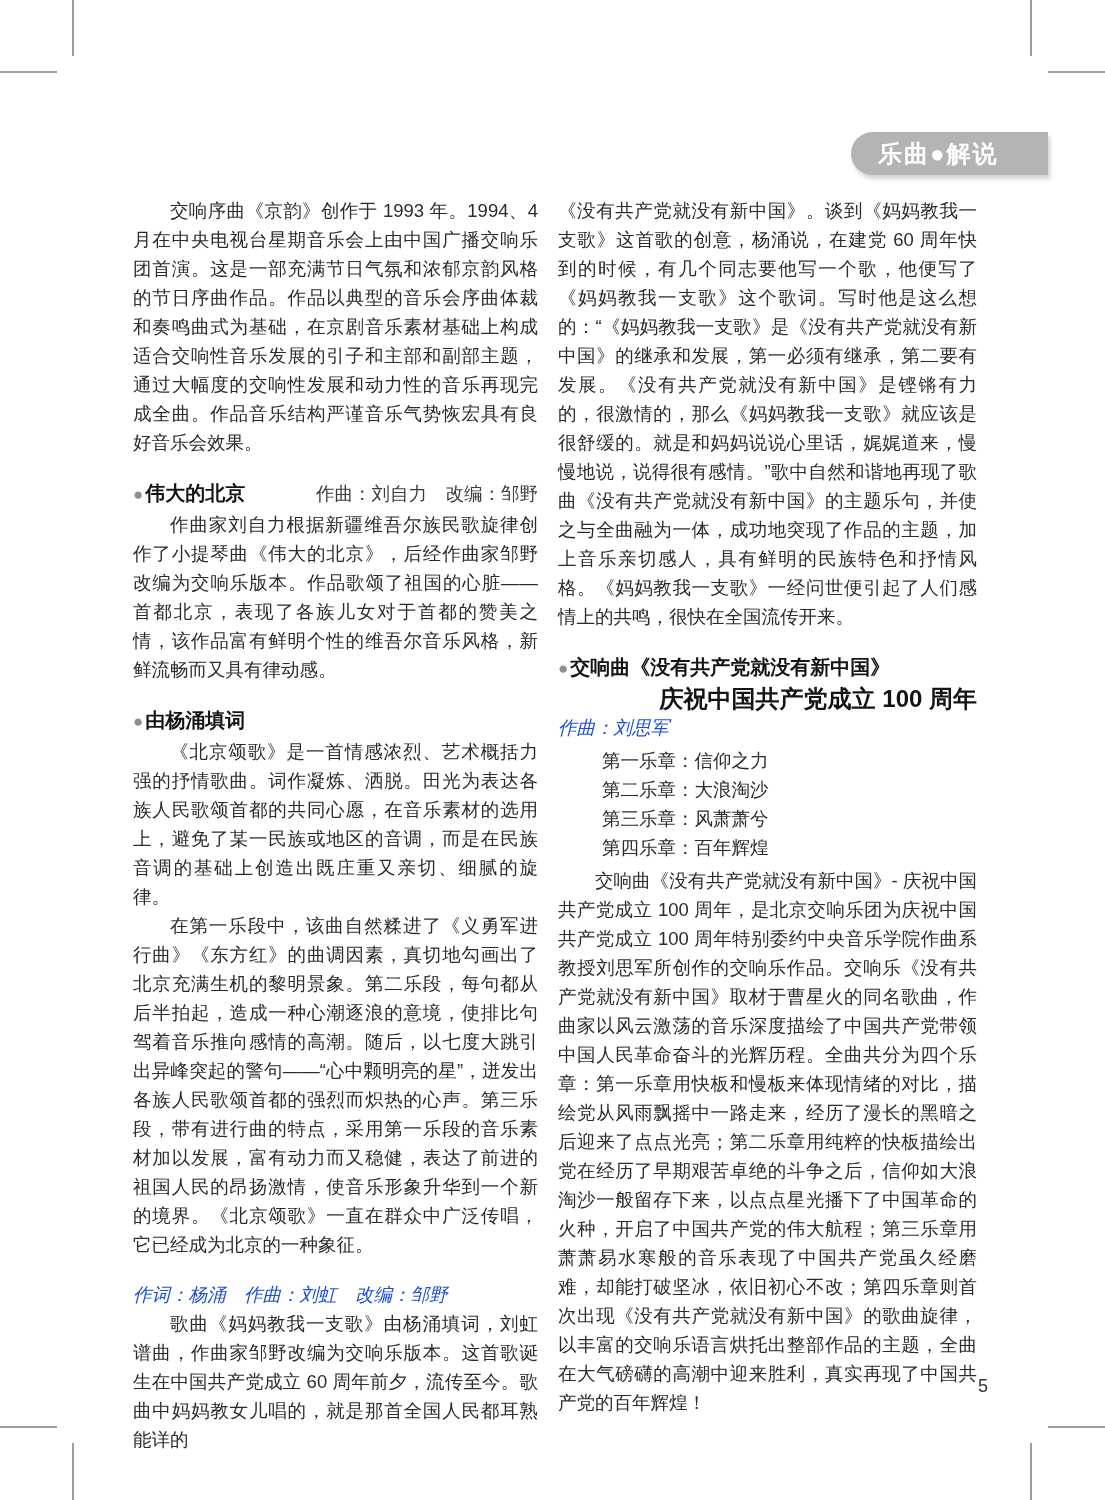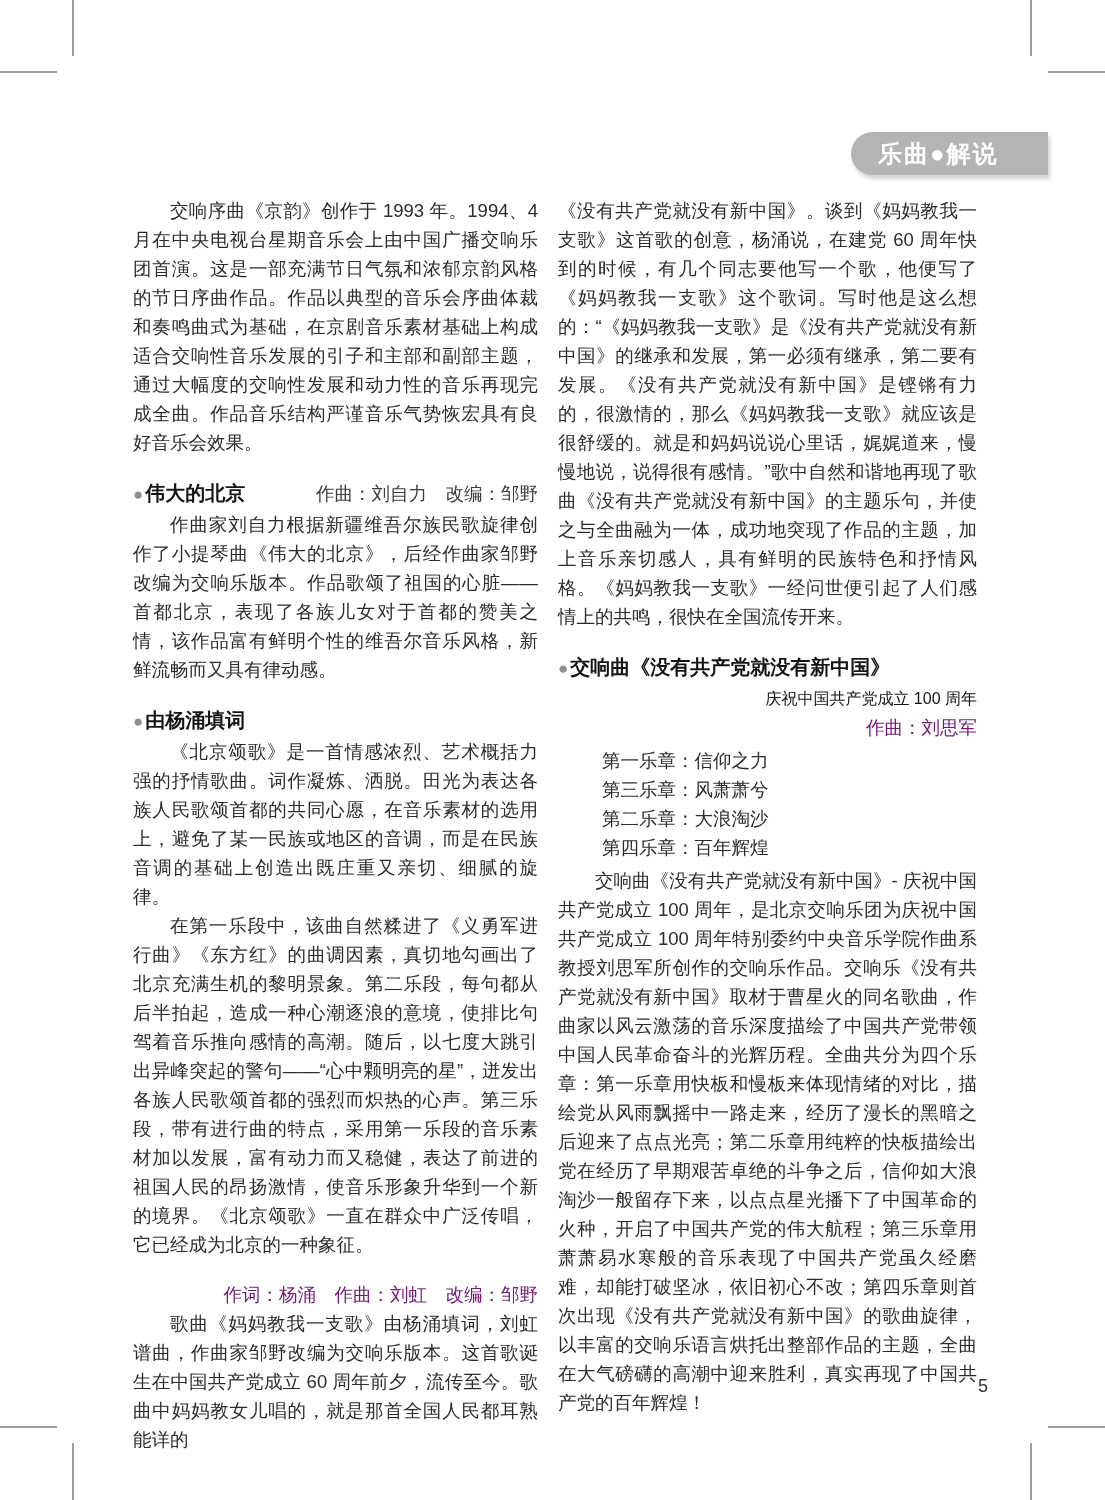--- a/index.html
+++ b/index.html
@@ -50,22 +50,22 @@
   .section{margin-top:21px;}
   .section:first-child{margin-top:0;}
 
   .sec-head{
     display:flex;justify-content:space-between;align-items:baseline;
     line-height:30px;
   }
   .bullet{color:#8f8f8f;font-size:17px;margin-right:2px;}
   .sec-title{font-weight:bold;font-size:20px;color:#141414;white-space:nowrap;}
   .sec-credit{font-size:18.5px;color:#3c3c3c;white-space:nowrap;}
-  .credit-line{text-align:right;color:#701a75;}
-  .subtitle-line{text-align:right;font-weight:normal;font-size:16px;color:#141414;}
+  .credit-line{text-align:left;color:#1d4ed8;font-style:italic;}
+  .subtitle-line{text-align:right;font-weight:bold;font-size:24px;color:#141414;}
 
   p.para{margin:0;text-indent:2em;}
   p.para.no-indent{text-indent:0;}
 
   .movements{margin:4px 0 4px 0;padding-left:44px;list-style:none;}
   .movements li{line-height:29px;}
 
   .page-number{
     position:absolute;right:117px;top:1376px;
     font-size:18px;color:#333333;
@@ -121,22 +121,22 @@
   <p class="para no-indent">《没有共产党就没有新中国》。谈到《妈妈教我一支歌》这首歌的创意，杨涌说，在建党 60 周年快到的时候，有几个同志要他写一个歌，他便写了《妈妈教我一支歌》这个歌词。写时他是这么想的：“《妈妈教我一支歌》是《没有共产党就没有新中国》的继承和发展，第一必须有继承，第二要有发展。《没有共产党就没有新中国》是铿锵有力的，很激情的，那么《妈妈教我一支歌》就应该是很舒缓的。就是和妈妈说说心里话，娓娓道来，慢慢地说，说得很有感情。”歌中自然和谐地再现了歌曲《没有共产党就没有新中国》的主题乐句，并使之与全曲融为一体，成功地突现了作品的主题，加上音乐亲切感人，具有鲜明的民族特色和抒情风格。《妈妈教我一支歌》一经问世便引起了人们感情上的共鸣，很快在全国流传开来。</p>
 
   <div class="section">
     <div class="sec-head">
       <span class="sec-title"><span class="bullet">●</span><span>交响曲《没有共产党就没有新中国》</span></span>
     </div>
     <div class="subtitle-line">庆祝中国共产党成立 100 周年</div>
     <div class="credit-line">作曲：刘思军</div>
     <ul class="movements">
       <li>第一乐章：信仰之力</li>
+      <li>第二乐章：大浪淘沙</li>
       <li>第三乐章：风萧萧兮</li>
-      <li>第二乐章：大浪淘沙</li>
       <li>第四乐章：百年辉煌</li>
     </ul>
     <p class="para">交响曲《没有共产党就没有新中国》- 庆祝中国共产党成立 100 周年，是北京交响乐团为庆祝中国共产党成立 100 周年特别委约中央音乐学院作曲系教授刘思军所创作的交响乐作品。交响乐《没有共产党就没有新中国》取材于曹星火的同名歌曲，作曲家以风云激荡的音乐深度描绘了中国共产党带领中国人民革命奋斗的光辉历程。全曲共分为四个乐章：第一乐章用快板和慢板来体现情绪的对比，描绘党从风雨飘摇中一路走来，经历了漫长的黑暗之后迎来了点点光亮；第二乐章用纯粹的快板描绘出党在经历了早期艰苦卓绝的斗争之后，信仰如大浪淘沙一般留存下来，以点点星光播下了中国革命的火种，开启了中国共产党的伟大航程；第三乐章用萧萧易水寒般的音乐表现了中国共产党虽久经磨难，却能打破坚冰，依旧初心不改；第四乐章则首次出现《没有共产党就没有新中国》的歌曲旋律，以丰富的交响乐语言烘托出整部作品的主题，全曲在大气磅礴的高潮中迎来胜利，真实再现了中国共产党的百年辉煌！</p>
   </div>
 
 </div>
 
 <div class="page-number">5</div>
 
 </body></html>

